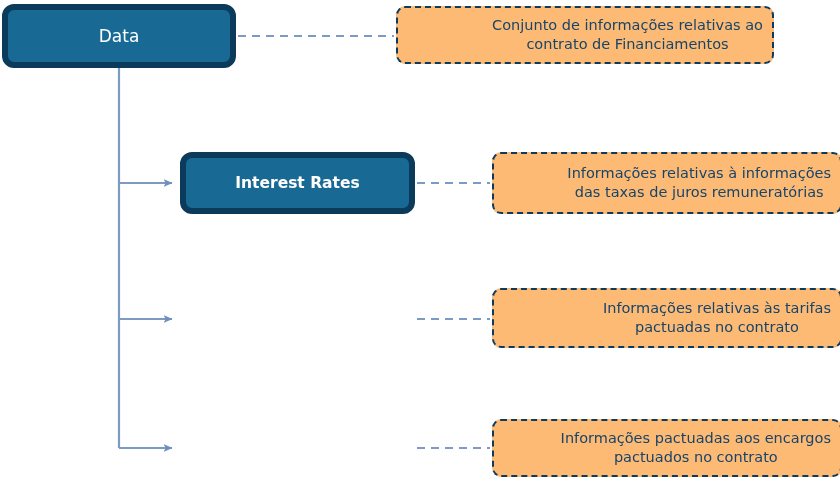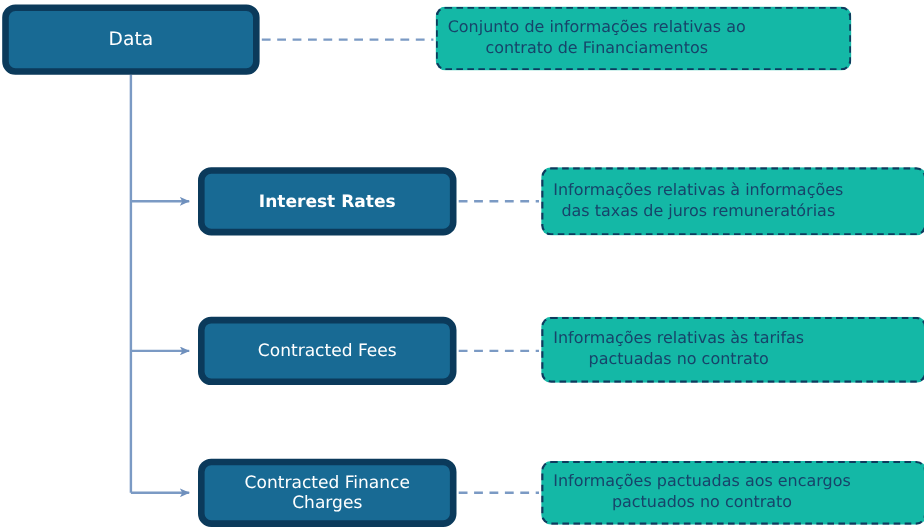--- a/index.html
+++ b/index.html
@@ -68,26 +68,26 @@
     font-size: 15.5px;
   }
   .node-rates   { top: 152px; font-weight: 700; }
   .node-fees    { top: 288px; font-weight: 400; }
   .node-charges { top: 417px; font-weight: 400; font-size: 15.5px; }
 
   
   .note {
     position: absolute;
     box-sizing: border-box;
-    background: #14b8a6;
+    background: #fdba74;
     border: 2.5px dashed #0d3b5e;
     border-radius: 9px;
     display: flex;
     align-items: center;
-    justify-content: flex-start;
+    justify-content: flex-end;
     text-align: center;
     color: #17446a;
     font-size: 14.5px;
     line-height: 1.32;
     z-index: 2;
   }
   .note-text {
     display: block;
     padding: 0 9px;
     white-space: pre-line;
@@ -143,28 +143,21 @@
   </svg>
 
   <div class="node node-root">
     <span class="node-label">Data</span>
   </div>
 
   <div class="node node-child node-rates">
     <span class="node-label">Interest Rates</span>
   </div>
 
-  <div class="node node-child node-fees">
-    <span class="node-label">Contracted Fees</span>
-  </div>
 
-  <div class="node node-child node-charges">
-    <span class="node-label">Contracted Finance
-Charges</span>
-  </div>
 
   <div class="note note-root">
     <span class="note-text">Conjunto de informações relativas ao
 contrato de Financiamentos</span>
   </div>
 
   <div class="note note-rates">
     <span class="note-text">Informações relativas à informações
 das taxas de juros remuneratórias</span>
   </div>

